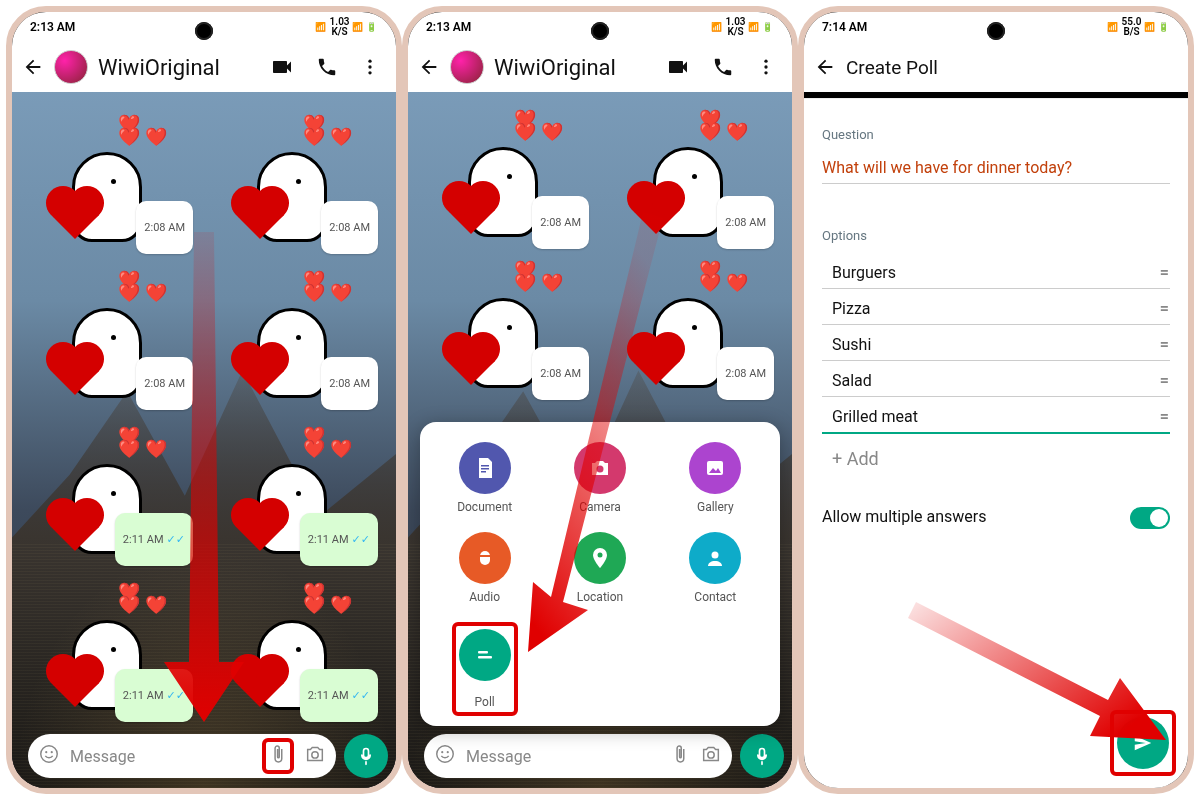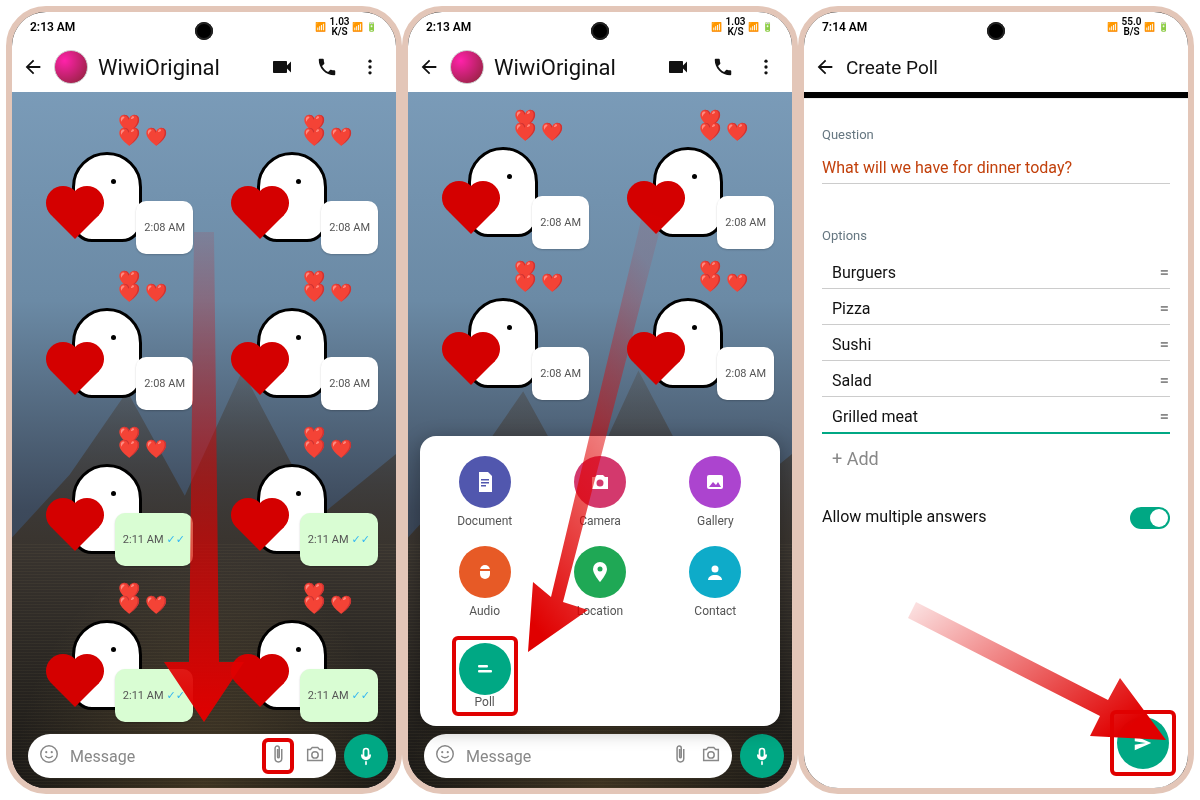--- a/index.html
+++ b/index.html
@@ -526,21 +526,21 @@
           <div class="attach-circle c-con">
               <svg width="24" height="24" viewBox="0 0 24 24">
                 <circle cx="12" cy="9" r="3.5" fill="#fff"></circle>
                 <path d="M5 20c0-3 3-5 7-5s7 2 7 5" fill="#fff"></path>
               </svg>
             </div>
           <span class="attach-label">Contact</span>
         </div>
         <div class="attach-item">
           <div class="highlight-box poll-wrap">
-            <div class="attach-item" style="gap:0;">
+            <div class="attach-item" style="gap:14px;">
               <div class="attach-circle c-poll">
                   <svg width="24" height="24" viewBox="0 0 24 24">
                     <rect x="5" y="8" width="10" height="2.5" rx="1" fill="#fff"></rect>
                     <rect x="5" y="13" width="14" height="2.5" rx="1" fill="#fff"></rect>
                   </svg>
                 </div>
               <span class="attach-label">Poll</span>
             </div>
           </div>
         </div>

